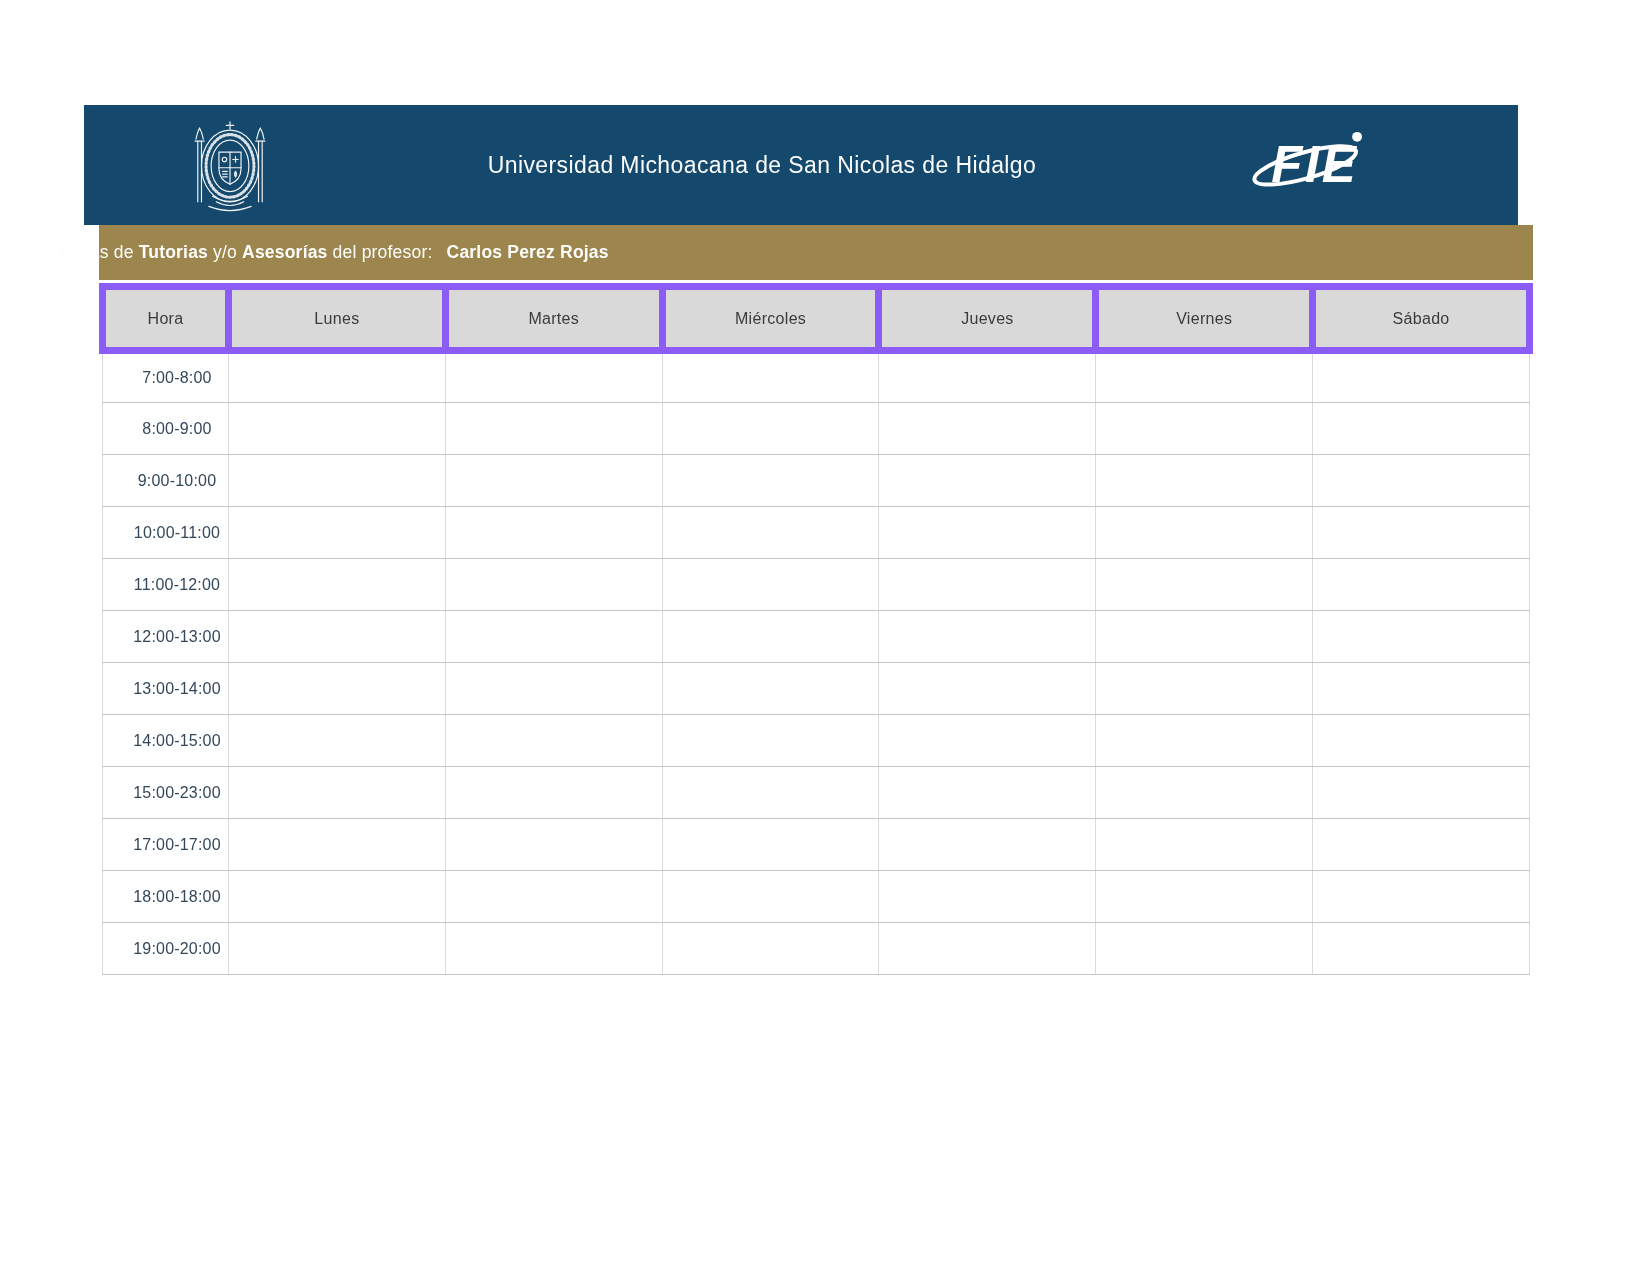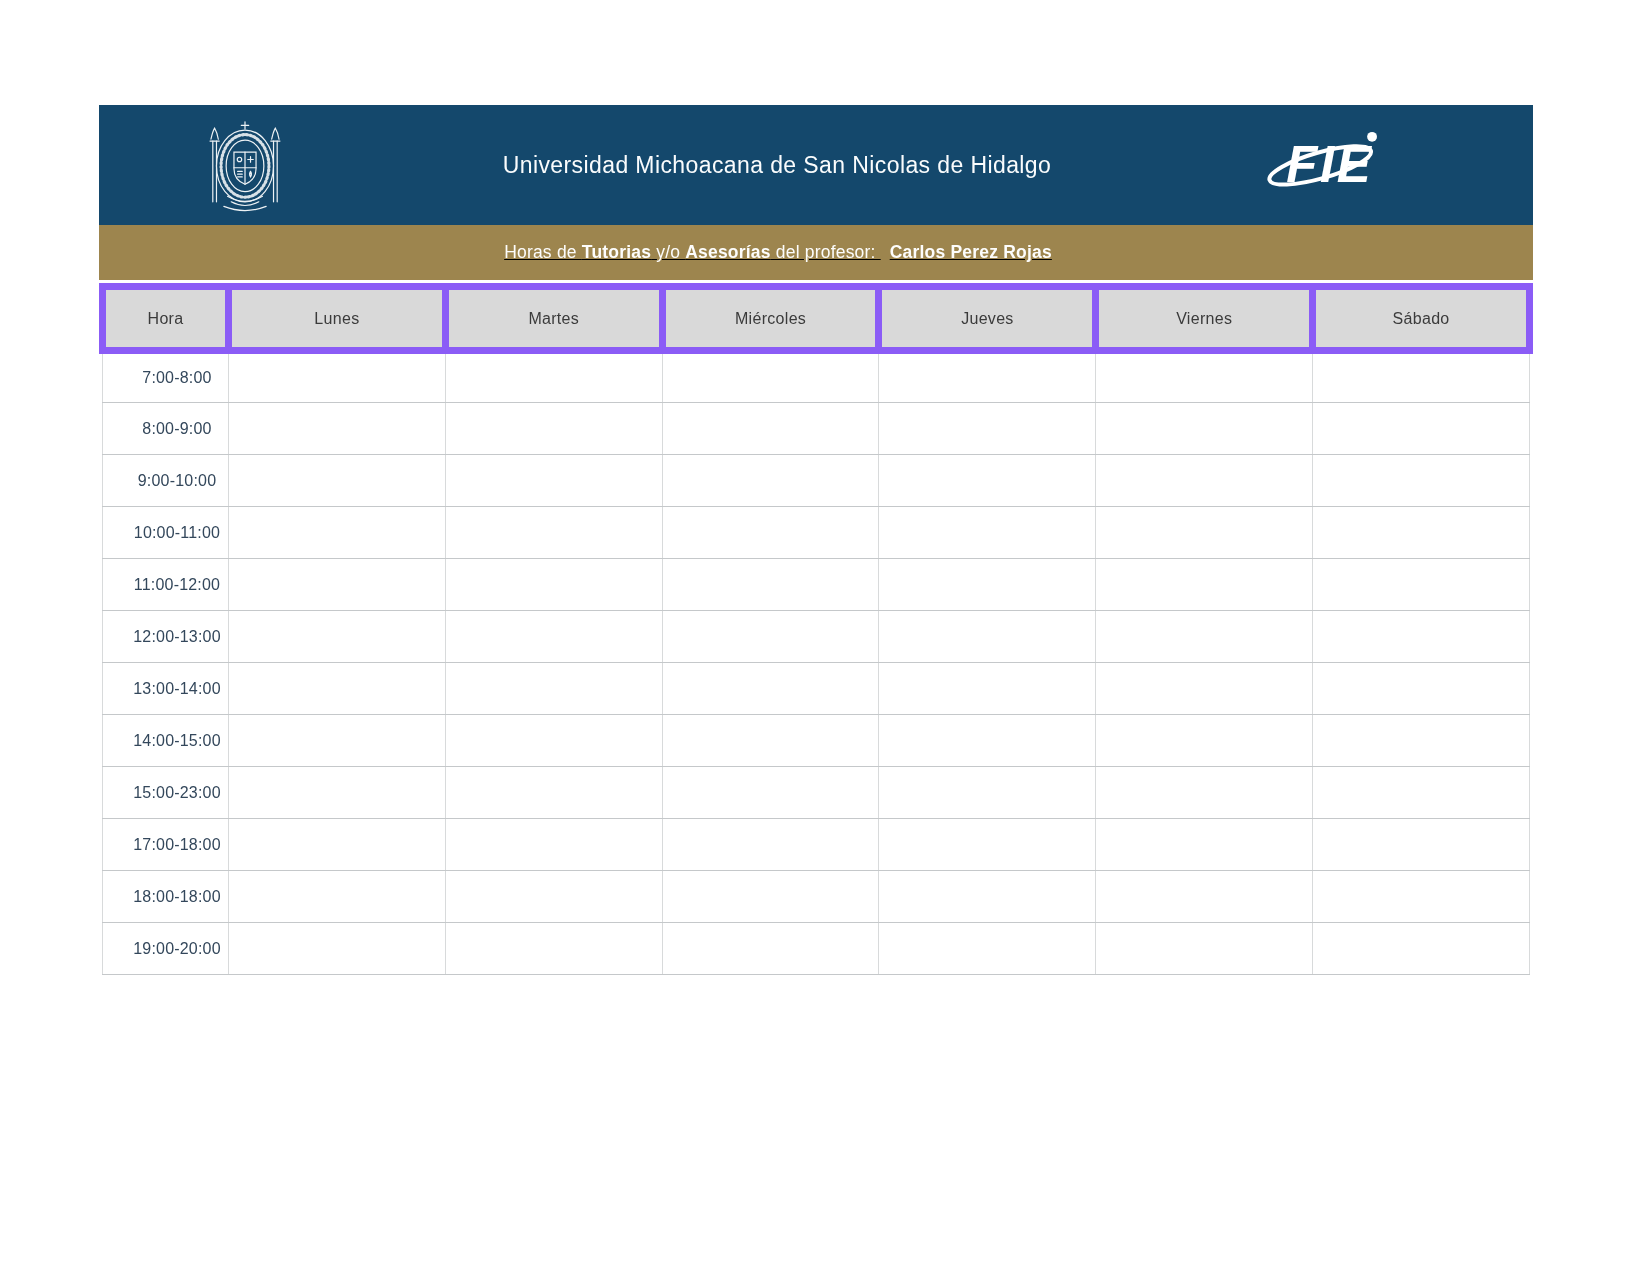--- a/index.html
+++ b/index.html
@@ -15,35 +15,35 @@
   html,body{background:#ffffff;}
   .page{
     position:relative;
     width:1649px;height:1275px;
     background:#ffffff;
     font-family:"Liberation Sans", sans-serif;
     overflow:hidden;
   }
   
   .blue-band{
-    position:absolute;left:99px;top:105px;width:1434px;height:120px;
+    position:absolute;left:84px;top:105px;width:1434px;height:120px;
     background:var(--header-blue);
     display:flex;align-items:center;
   }
   .seal-wrap{margin-left:100px;flex:0 0 auto;display:flex;align-items:center;}
   .titles{flex:1 1 auto;text-align:center;color:#FAFCFD;}
   .titles .line{
     font-size:23px;line-height:33px;letter-spacing:0.4px;font-weight:400;
   }
   .fie-wrap{margin-right:152px;flex:0 0 auto;display:flex;align-items:center;}
   
   .gold-band{
     position:absolute;left:99px;top:225px;width:1434px;height:55px;
     background:var(--banner-gold);
-    display:flex;align-items:center;justify-content:center;text-decoration:underline;
+    display:flex;align-items:center;
   }
   .gold-band .banner-text{
     position:relative;left:-38px;
     color:#FDFDFC;font-size:17.5px;letter-spacing:0.2px;white-space:pre;
   }
   .gold-band .b{font-weight:700;}
   .gold-band .professor{font-weight:700;margin-left:9px;}
   
   .table-area{position:absolute;left:99px;top:283px;width:1434px;}
   table{width:100%;border-collapse:collapse;table-layout:fixed;}
@@ -223,21 +223,21 @@
           <tr>
             <th>15:00-23:00</th>
             <td></td>
             <td></td>
             <td></td>
             <td></td>
             <td></td>
             <td></td>
           </tr>
           <tr>
-            <th>17:00-18:00</th>
+            <th>17:00-17:00</th>
             <td></td>
             <td></td>
             <td></td>
             <td></td>
             <td></td>
             <td></td>
           </tr>
           <tr>
             <th>18:00-18:00</th>
             <td></td>

